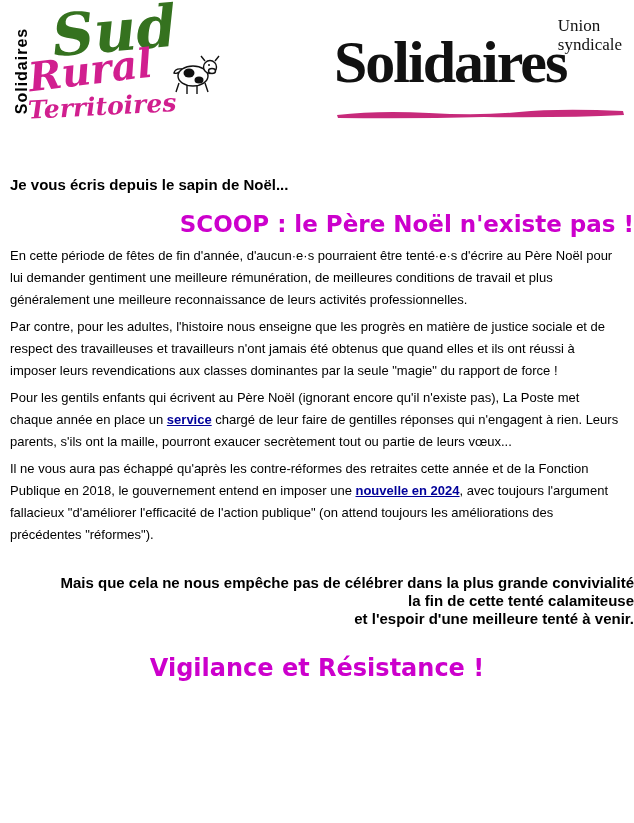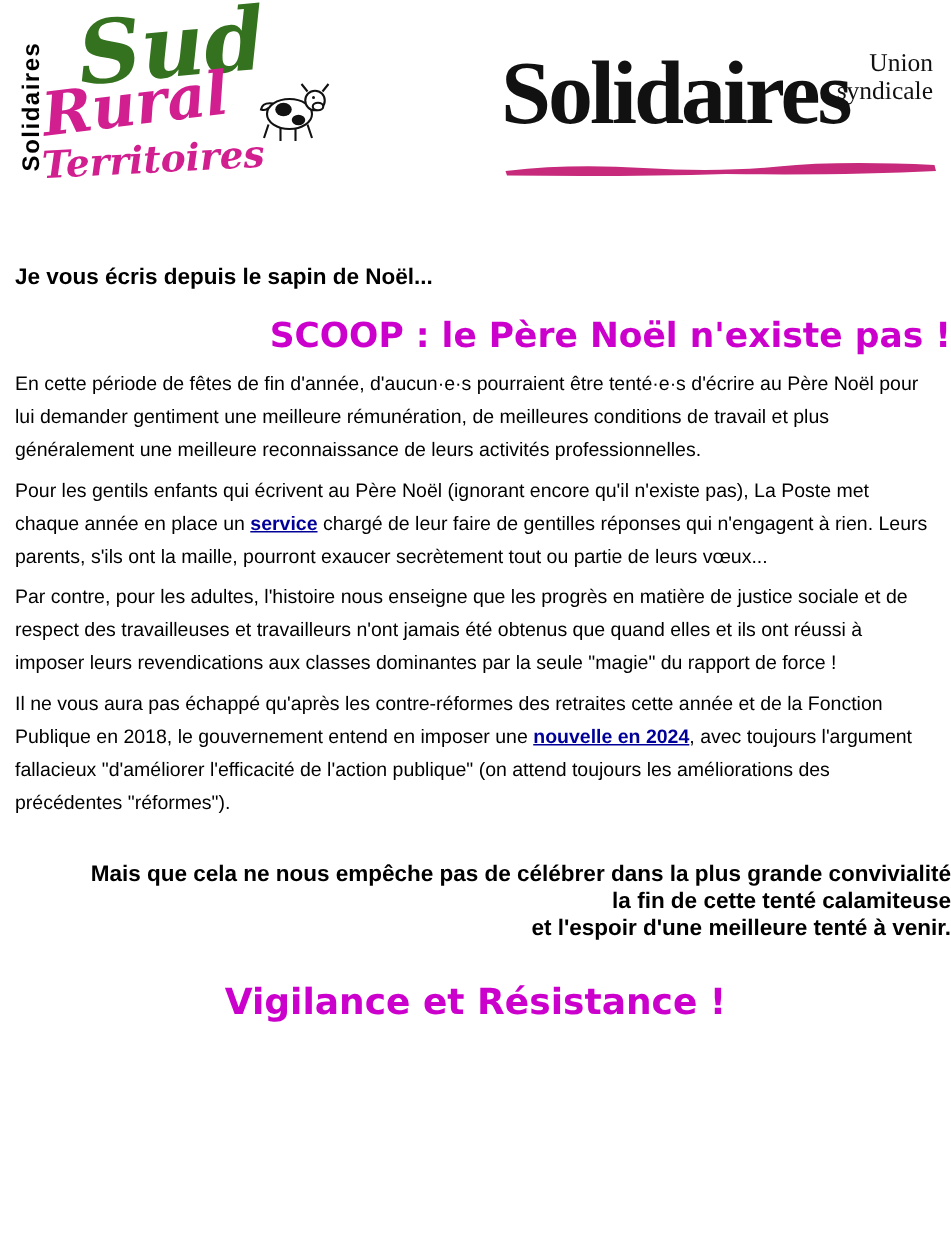--- a/index.html
+++ b/index.html
@@ -78,25 +78,25 @@
   .logo-right {
     position: relative;
     width: 292px;
     height: 104px;
     flex: 0 0 auto;
     margin-right: 2px;
   }
   .logo-right .union {
     position: absolute;
     right: 4px;
-    top: 16px;
+    top: 0;
     font: 17px "Liberation Serif", serif;
     line-height: 1.12;
     color: #111111;
-    text-align: right;
+    text-align: left;
   }
   .logo-right .solname {
     position: absolute;
     left: 0;
     top: 16px;
     font: bold 60px "Liberation Serif", serif;
     letter-spacing: -2px;
     color: #111111;
     line-height: 1;
     white-space: nowrap;
@@ -191,22 +191,22 @@
     </div>
 
   </div>
 
   <p class="intro">Je vous écris depuis le sapin de Noël...</p>
 
   <h1 class="headline">SCOOP : le Père Noël n'existe pas !</h1>
 
   <div class="body-text">
       <p><span>En cette période de fêtes de fin d'année, d'aucun·e·s pourraient être tenté·e·s d'écrire au Père Noël pour lui demander gentiment une meilleure rémunération, de meilleures conditions de travail et plus généralement une meilleure reconnaissance de leurs activités professionnelles.</span></p>
+      <p><span>Par contre, pour les adultes, l'histoire nous enseigne que les progrès en matière de justice sociale et de respect des travailleuses et travailleurs n'ont jamais été obtenus que quand elles et ils ont réussi à imposer leurs revendications aux classes dominantes par la seule "magie" du rapport de force !</span></p>
       <p><span>Pour les gentils enfants qui écrivent au Père Noël (ignorant encore qu'il n'existe pas), La Poste met chaque année en place un </span><a href="#" class="body-link">service</a><span> chargé de leur faire de gentilles réponses qui n'engagent à rien. Leurs parents, s'ils ont la maille, pourront exaucer secrètement tout ou partie de leurs vœux...</span></p>
-      <p><span>Par contre, pour les adultes, l'histoire nous enseigne que les progrès en matière de justice sociale et de respect des travailleuses et travailleurs n'ont jamais été obtenus que quand elles et ils ont réussi à imposer leurs revendications aux classes dominantes par la seule "magie" du rapport de force !</span></p>
       <p><span>Il ne vous aura pas échappé qu'après les contre-réformes des retraites cette année et de la Fonction Publique en 2018, le gouvernement entend en imposer une </span><a href="#" class="body-link">nouvelle en 2024</a><span>, avec toujours l'argument fallacieux "d'améliorer l'efficacité de l'action publique" (on attend toujours les améliorations des précédentes "réformes").</span></p>
     </div>
 
   <div class="closing">
     <div>Mais que cela ne nous empêche pas de célébrer dans la plus grande convivialité</div>
     <div>la fin de cette tenté calamiteuse</div>
     <div>et l'espoir d'une meilleure tenté à venir.</div>
   </div>
 
   <h2 class="slogan">Vigilance et Résistance !</h2>

